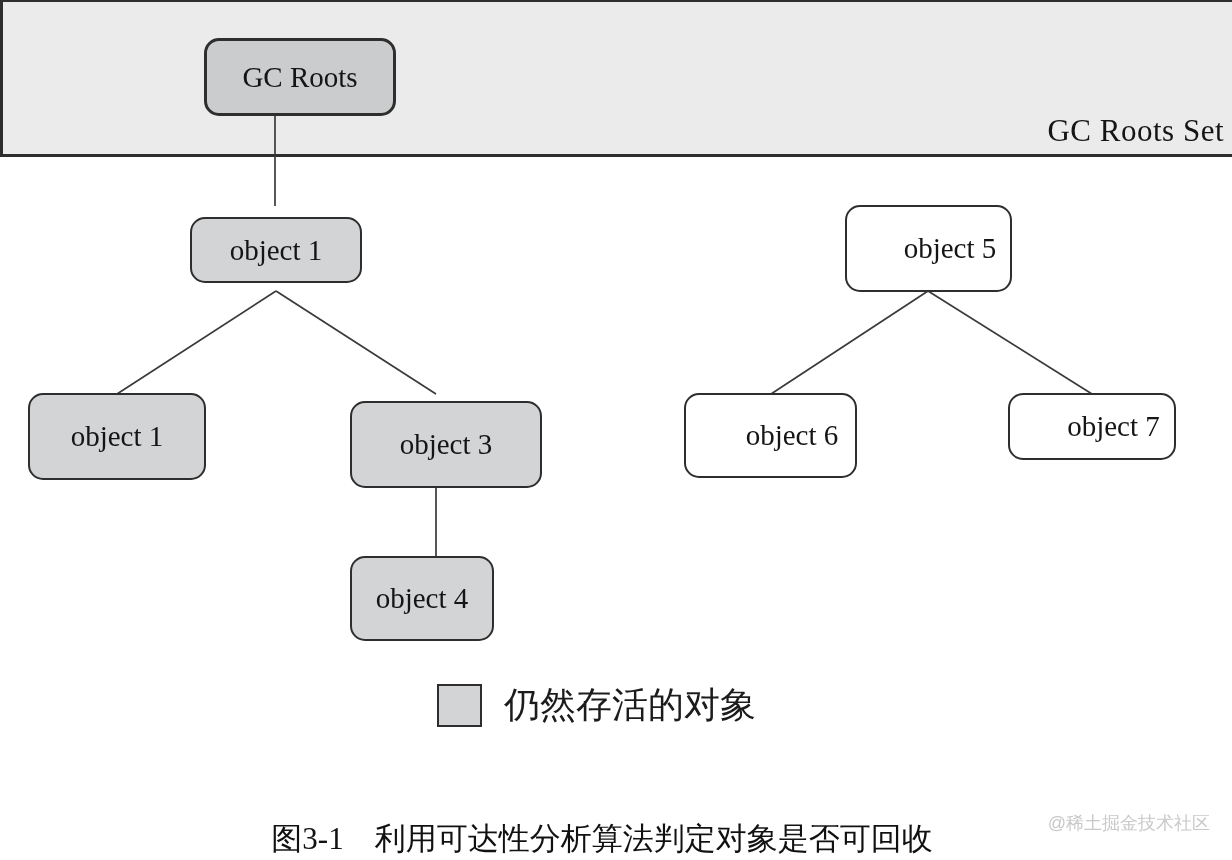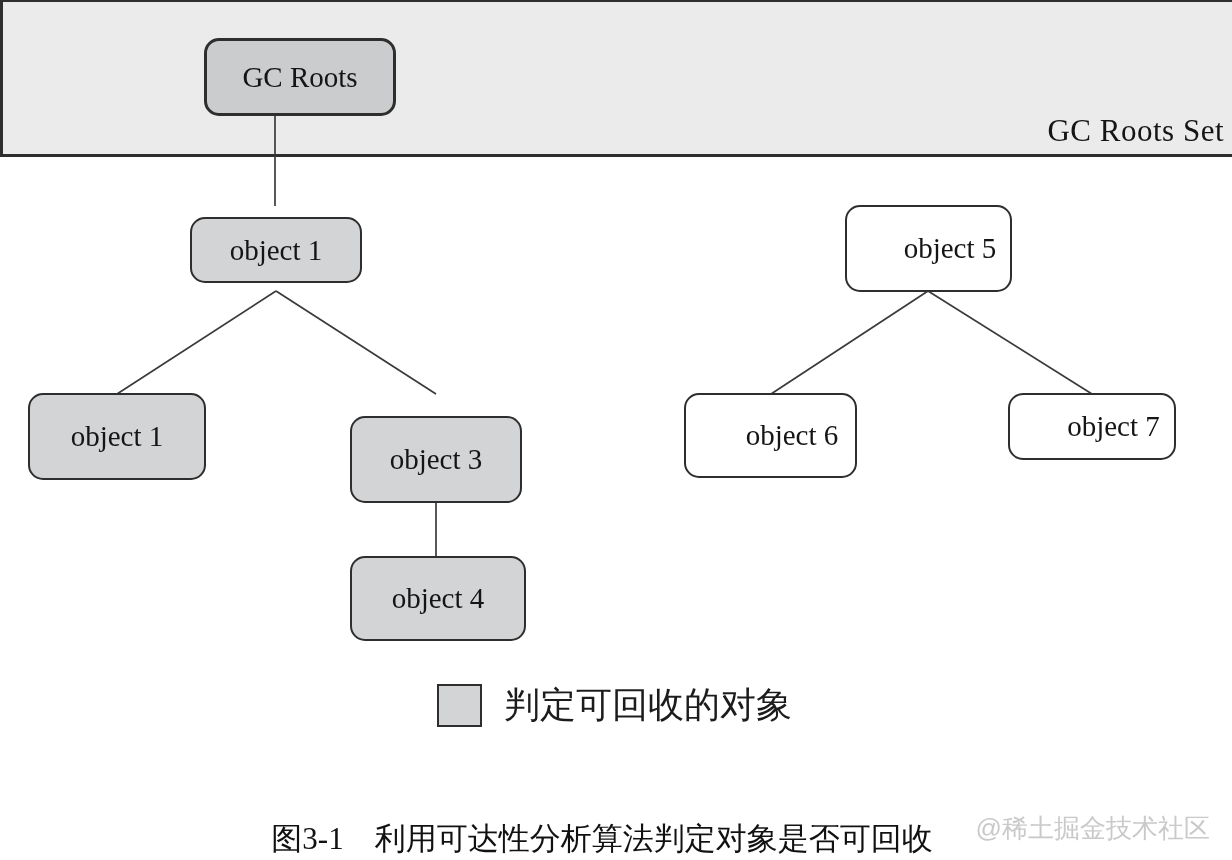--- a/index.html
+++ b/index.html
@@ -89,21 +89,21 @@
     text-align: center;
     transform: translateX(-14px);
     font-size: 31px;
     color: #111111;
     white-space: nowrap;
   }
   .watermark {
     position: absolute;
     right: 22px;
     top: 811px;
-    font-size: 26px;
+    font-size: 18px;
     color: var(--watermark, #c9c9c9);
     font-family: "Liberation Sans", sans-serif;
     white-space: nowrap;
   }
 </style>
 </head>
 <body>
 
 <div class="canvas">
 
@@ -125,44 +125,44 @@
   </div>
 
   <div class="node alive" style="left:190px; top:217px; width:172px; height:66px;">
     <span>object 1</span>
   </div>
 
   <div class="node alive" style="left:28px; top:393px; width:178px; height:87px;">
     <span>object 1</span>
   </div>
 
-  <div class="node alive" style="left:350px; top:416px; width:172px; height:87px;">
+  <div class="node alive" style="left:350px; top:401px; width:192px; height:87px;">
     <span>object 3</span>
   </div>
 
-  <div class="node alive" style="left:350px; top:556px; width:176px; height:85px;">
+  <div class="node alive" style="left:350px; top:556px; width:144px; height:85px;">
     <span>object 4</span>
   </div>
 
   <div class="node recyclable" style="left:845px; top:205px; width:167px; height:87px;">
     <span>object 5</span>
   </div>
 
   <div class="node recyclable" style="left:684px; top:393px; width:173px; height:85px;border-radius:15px;">
     <span>object 6</span>
   </div>
 
   <div class="node recyclable" style="left:1008px; top:393px; width:168px; height:67px;">
     <span>object 7</span>
   </div>
 
   <div class="legend">
     <div class="legend-row">
       <span class="swatch alive"></span>
-      <span class="legend-label">判定可回收的对象</span>
+      <span class="legend-label">仍然存活的对象</span>
     </div>
   </div>
 
   <div class="caption">图3-1　利用可达性分析算法判定对象是否可回收</div>
 
   <div class="watermark">@稀土掘金技术社区</div>
 
 </div>
 
 </body></html>

